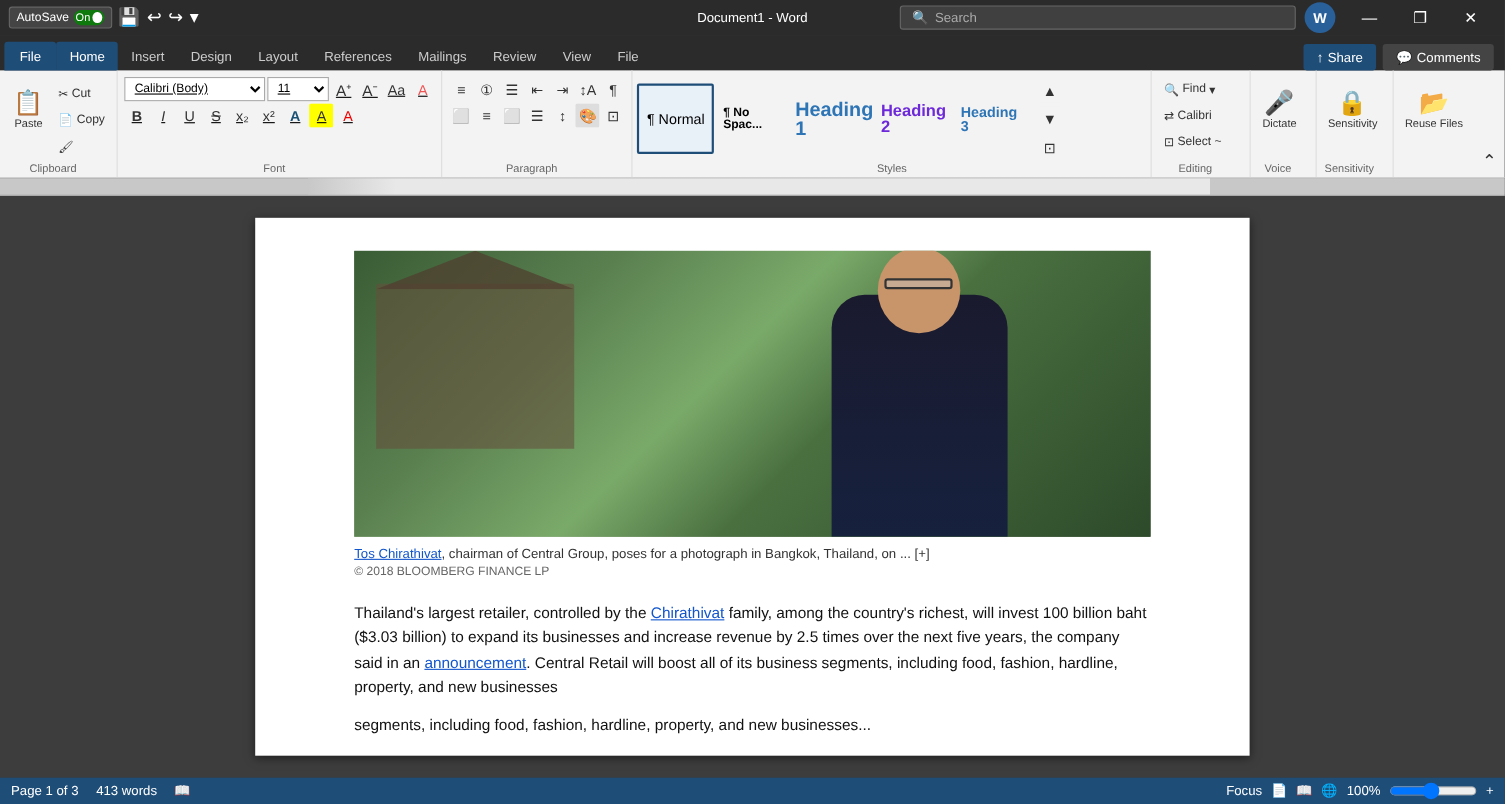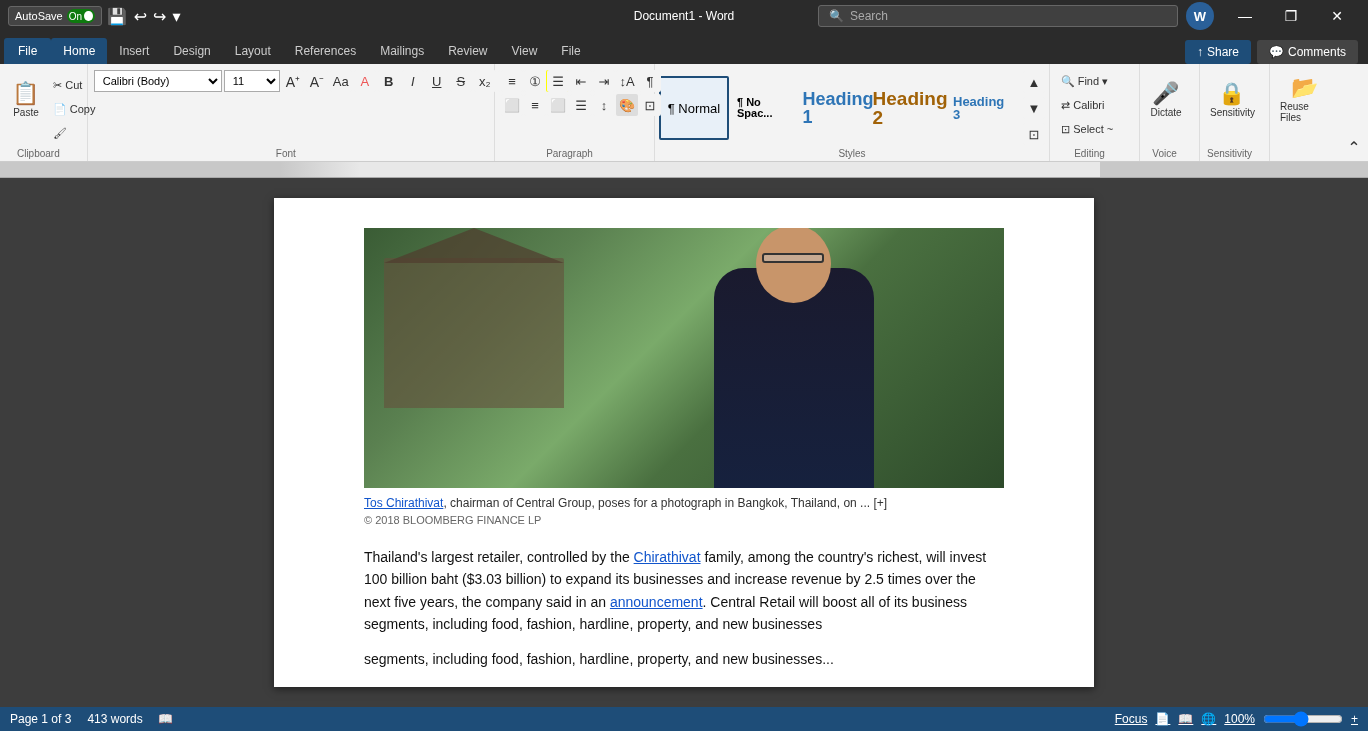--- a/index.html
+++ b/index.html
@@ -125,21 +125,21 @@
       padding: 2px 5px;
       cursor: pointer;
       border-radius: 2px;
       font-size: 11px;
       color: #333;
       height: 22px;
       white-space: nowrap;
     }
 
     .font-section {
-      display: flex; flex-direction: row; gap: 2px; padding-top: 2px;
+      display: flex; flex-direction: column; gap: 2px; padding-top: 2px; text-decoration: underline;
     }
     .font-row { display: flex; gap: 2px; align-items: center; }
     .font-select {
       background: #fff; border: 1px solid #aaa;
       font-size: 11px; padding: 1px 4px;
       height: 22px; cursor: pointer;
     }
     .font-name-select { width: 128px; }
     .font-size-select { width: 56px; }
 
@@ -205,21 +205,21 @@
       overflow-y: auto;
       padding: 20px 0;
       display: flex;
       justify-content: center;
       height: calc(731px - 32px - 32px - 98px - 16px - 24px);
     }
 
     
     .page {
       background: #fff;
-      width: 820px;
+      width: 904px;
       min-height: 400px;
       box-shadow: 0 2px 8px rgba(0,0,0,0.5);
       padding: 30px 90px;
     }
 
     
     .doc-image-container {
       width: 100%;
       height: 260px;
       background: linear-gradient(135deg, #4a6741 0%, #6b8f5e 20%, #8fad7c 40%, #5a7a50 60%, #3d5c35 80%, #2d4428 100%);
@@ -252,21 +252,21 @@
       height: 24px;
       display: flex;
       align-items: center;
       padding: 0 10px;
       color: #fff;
       font-size: 12px;
       gap: 16px;
       justify-content: space-between;
     }
     .statusbar-left { display: flex; gap: 16px; align-items: center; }
-    .statusbar-right { display: flex; gap: 8px; align-items: flex-end; text-decoration: underline; }
+    .statusbar-right { display: flex; gap: 8px; align-items: flex-end; }
 
     .user-avatar {
       width: 28px; height: 28px;
       border-radius: 50%;
       background: #2a6099;
       display: flex; align-items: center; justify-content: center;
       color: #fff; font-size: 13px;
       font-weight: bold;
     }
 
@@ -421,21 +421,21 @@
 
       <div class="style-box">
         <div class="style-preview" style="font-size:11px;">¶ No Spac...</div>
       </div>
 
       <div class="style-box">
         <div class="style-preview" style="font-size:18px;font-weight:bold;color:#2e75b6;">Heading 1</div>
       </div>
 
       <div class="style-box">
-        <div class="style-preview" style="font-size:19px;font-weight:bold;color:#a16207;">Heading 2</div>
+        <div class="style-preview" style="font-size:15px;font-weight:bold;color:#6d28d9;">Heading 2</div>
       </div>
 
       <div class="style-box">
         <div class="style-preview" style="font-size:13px;font-weight:bold;color:#2e75b6;">Heading 3</div>
       </div>
       <div style="display:flex;flex-direction:column;justify-content:center;gap:4px;padding-left:4px;">
         <div class="fmt-btn">▲</div>
         <div class="fmt-btn">▼</div>
         <div class="fmt-btn">⊡</div>
       </div>

